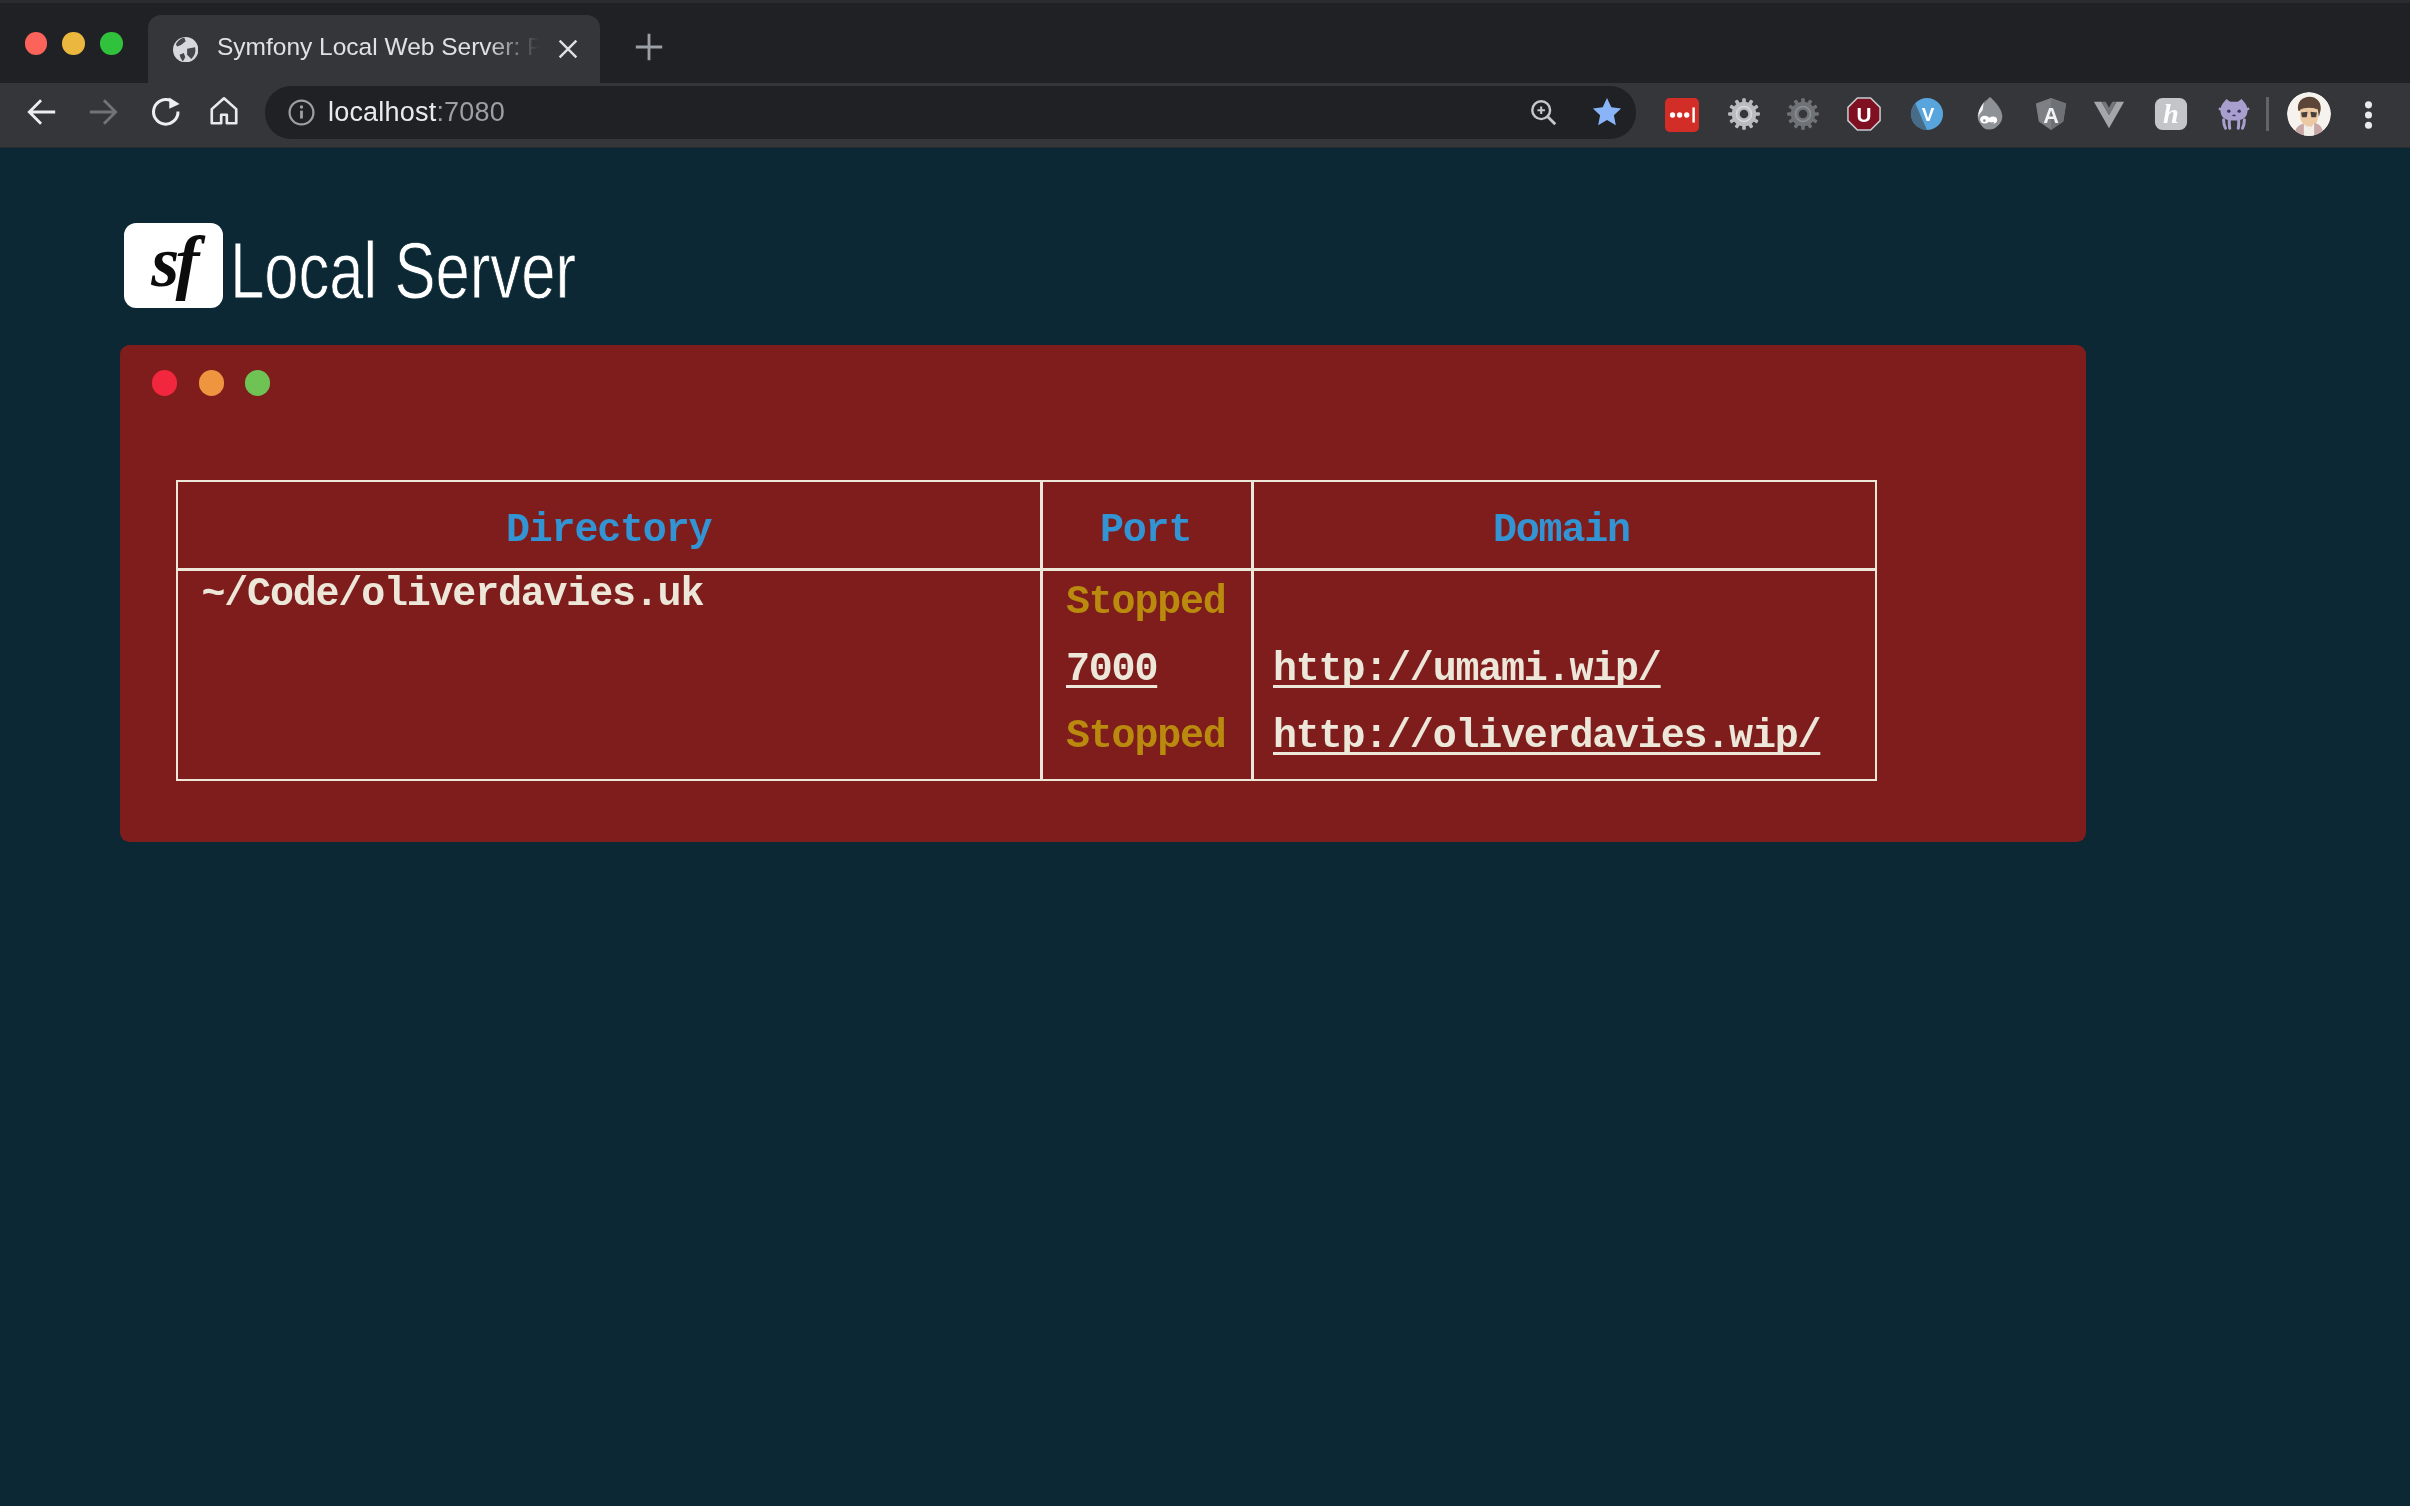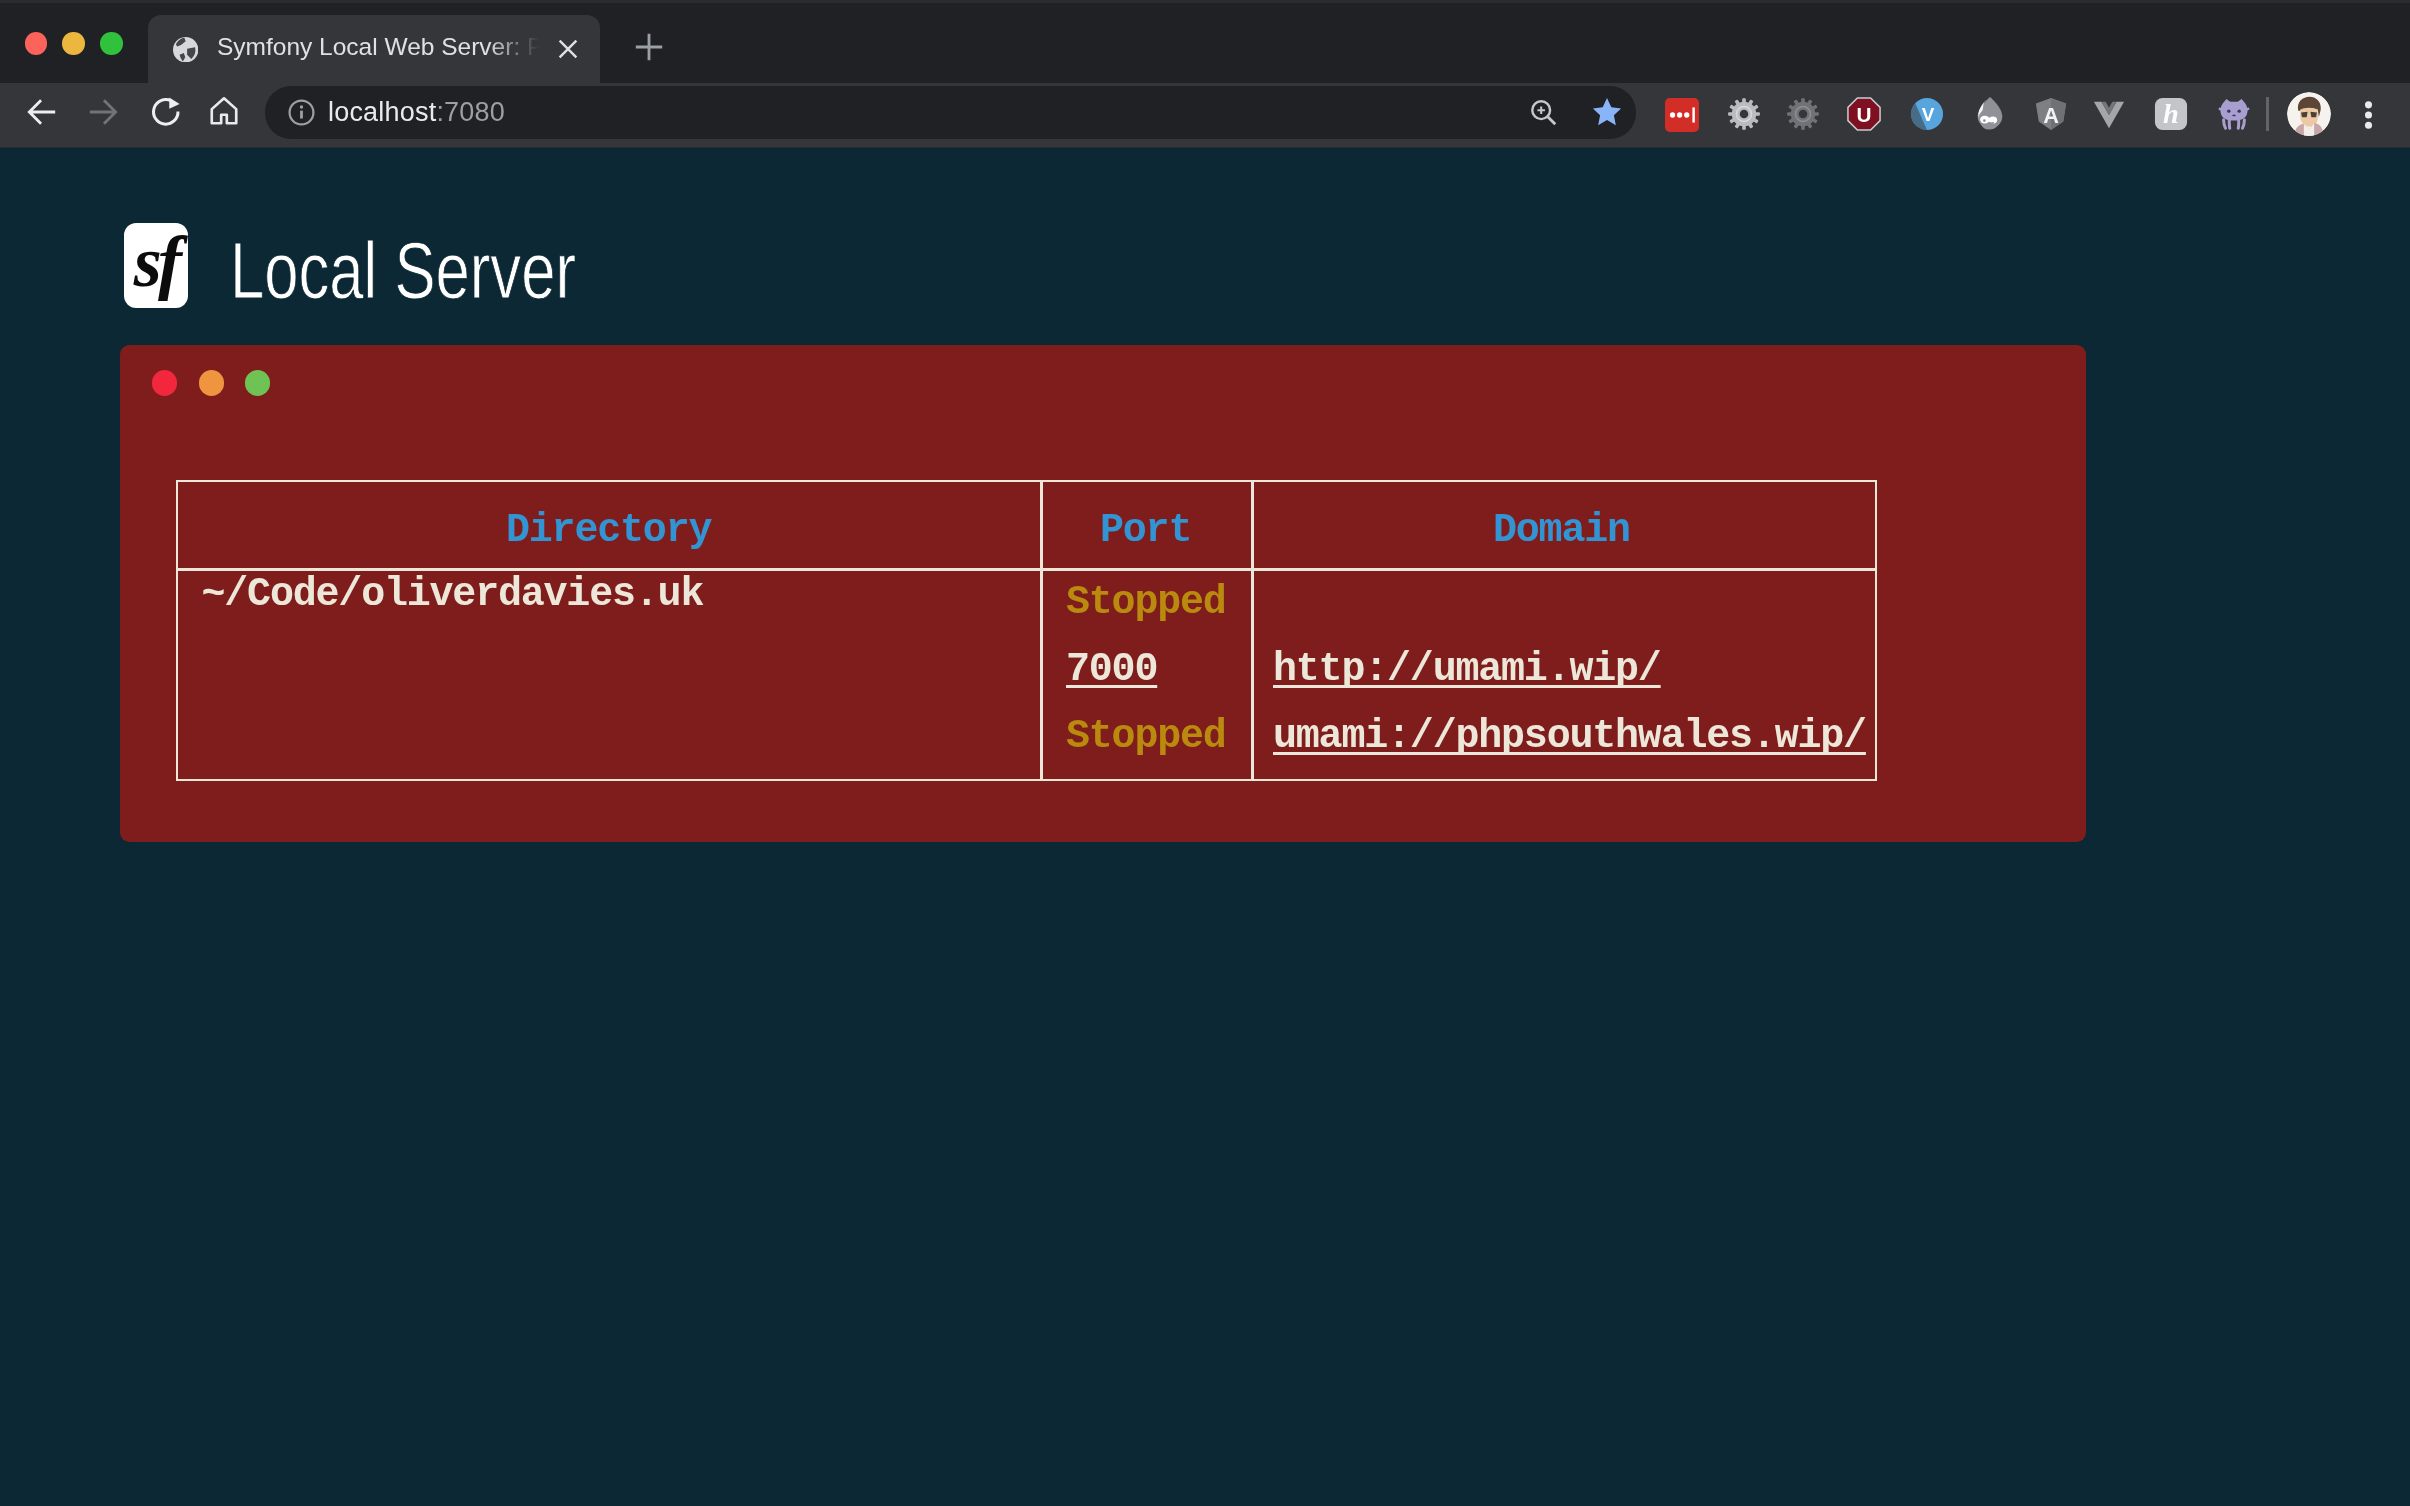--- a/index.html
+++ b/index.html
@@ -18,21 +18,21 @@
              background:linear-gradient(90deg, rgba(53,54,58,0), #35363a 85%); }
   #toolbar { position:absolute; left:0; top:83px; width:2411px; height:65px; background:#35363a;
              border-bottom:1.9px solid #2a2b2e;padding-left:41px; }
   #pill { position:absolute; left:265px; top:2.8px; width:1371px; height:53px; border-radius:26px;
           background:#202124; }
   #urltext { position:absolute; left:63px; top:11.3px; font-size:27px; color:#e8eaed; letter-spacing:0.2px;}
   #urltext span { color:#9aa0a6; }
 
   
   #page { position:absolute; left:0; top:150px; width:2411px; height:1357px; background:#0b2834; }
-  #logo { position:absolute; left:124px; top:73px; width:64px; height:85px; background:#fff;
+  #logo { position:absolute; left:124px; top:73px; width:99px; height:85px; background:#fff;
           border-radius:12.2px; overflow:hidden; }
   #h1 { position:absolute; left:230px; top:75px; font-size:79px; font-weight:400; color:#ffffff; -webkit-text-stroke:0.9px #0b2834;
         white-space:nowrap; transform:scaleX(0.78); transform-origin:0 0; letter-spacing:0px;}
   #panel { position:absolute; left:120px; top:195px; width:1966px; height:497px; background:#7f1d1d;
            border-radius:9.4px; }
   .dot { position:absolute; top:25.4px; width:25.4px; height:25.4px; border-radius:50%; }
 
   
   #tbl { position:absolute; left:56px; top:135px; width:1701px; height:301px;
          border:2.8px solid #ece7d8; font-family:"Liberation Mono", monospace; font-weight:bold; }
@@ -244,17 +244,17 @@
 
       <div class="cell hdr" style="left:328px; top:26px;">Directory</div>
       <div class="cell hdr" style="left:922px; top:26px;">Port</div>
       <div class="cell hdr" style="left:1315px; top:26px;">Domain</div>
 
       <div class="cell" style="left:23.5px; top:90px;">~/Code/oliverdavies.uk</div>
       <div class="cell gold" style="left:888px; top:98px;">Stopped</div>
       <div class="cell und" style="left:888px; top:165px;">7000</div>
       <div class="cell gold" style="left:888px; top:232px;">Stopped</div>
       <div class="cell und" style="left:1095px; top:165px;">http://umami.wip/</div>
-      <div class="cell und" style="left:1095px; top:232px;">umami://phpsouthwales.wip/</div>
+      <div class="cell und" style="left:1095px; top:232px;">http://oliverdavies.wip/</div>
     </div>
   </div>
 </div>
 
 
 </body></html>

